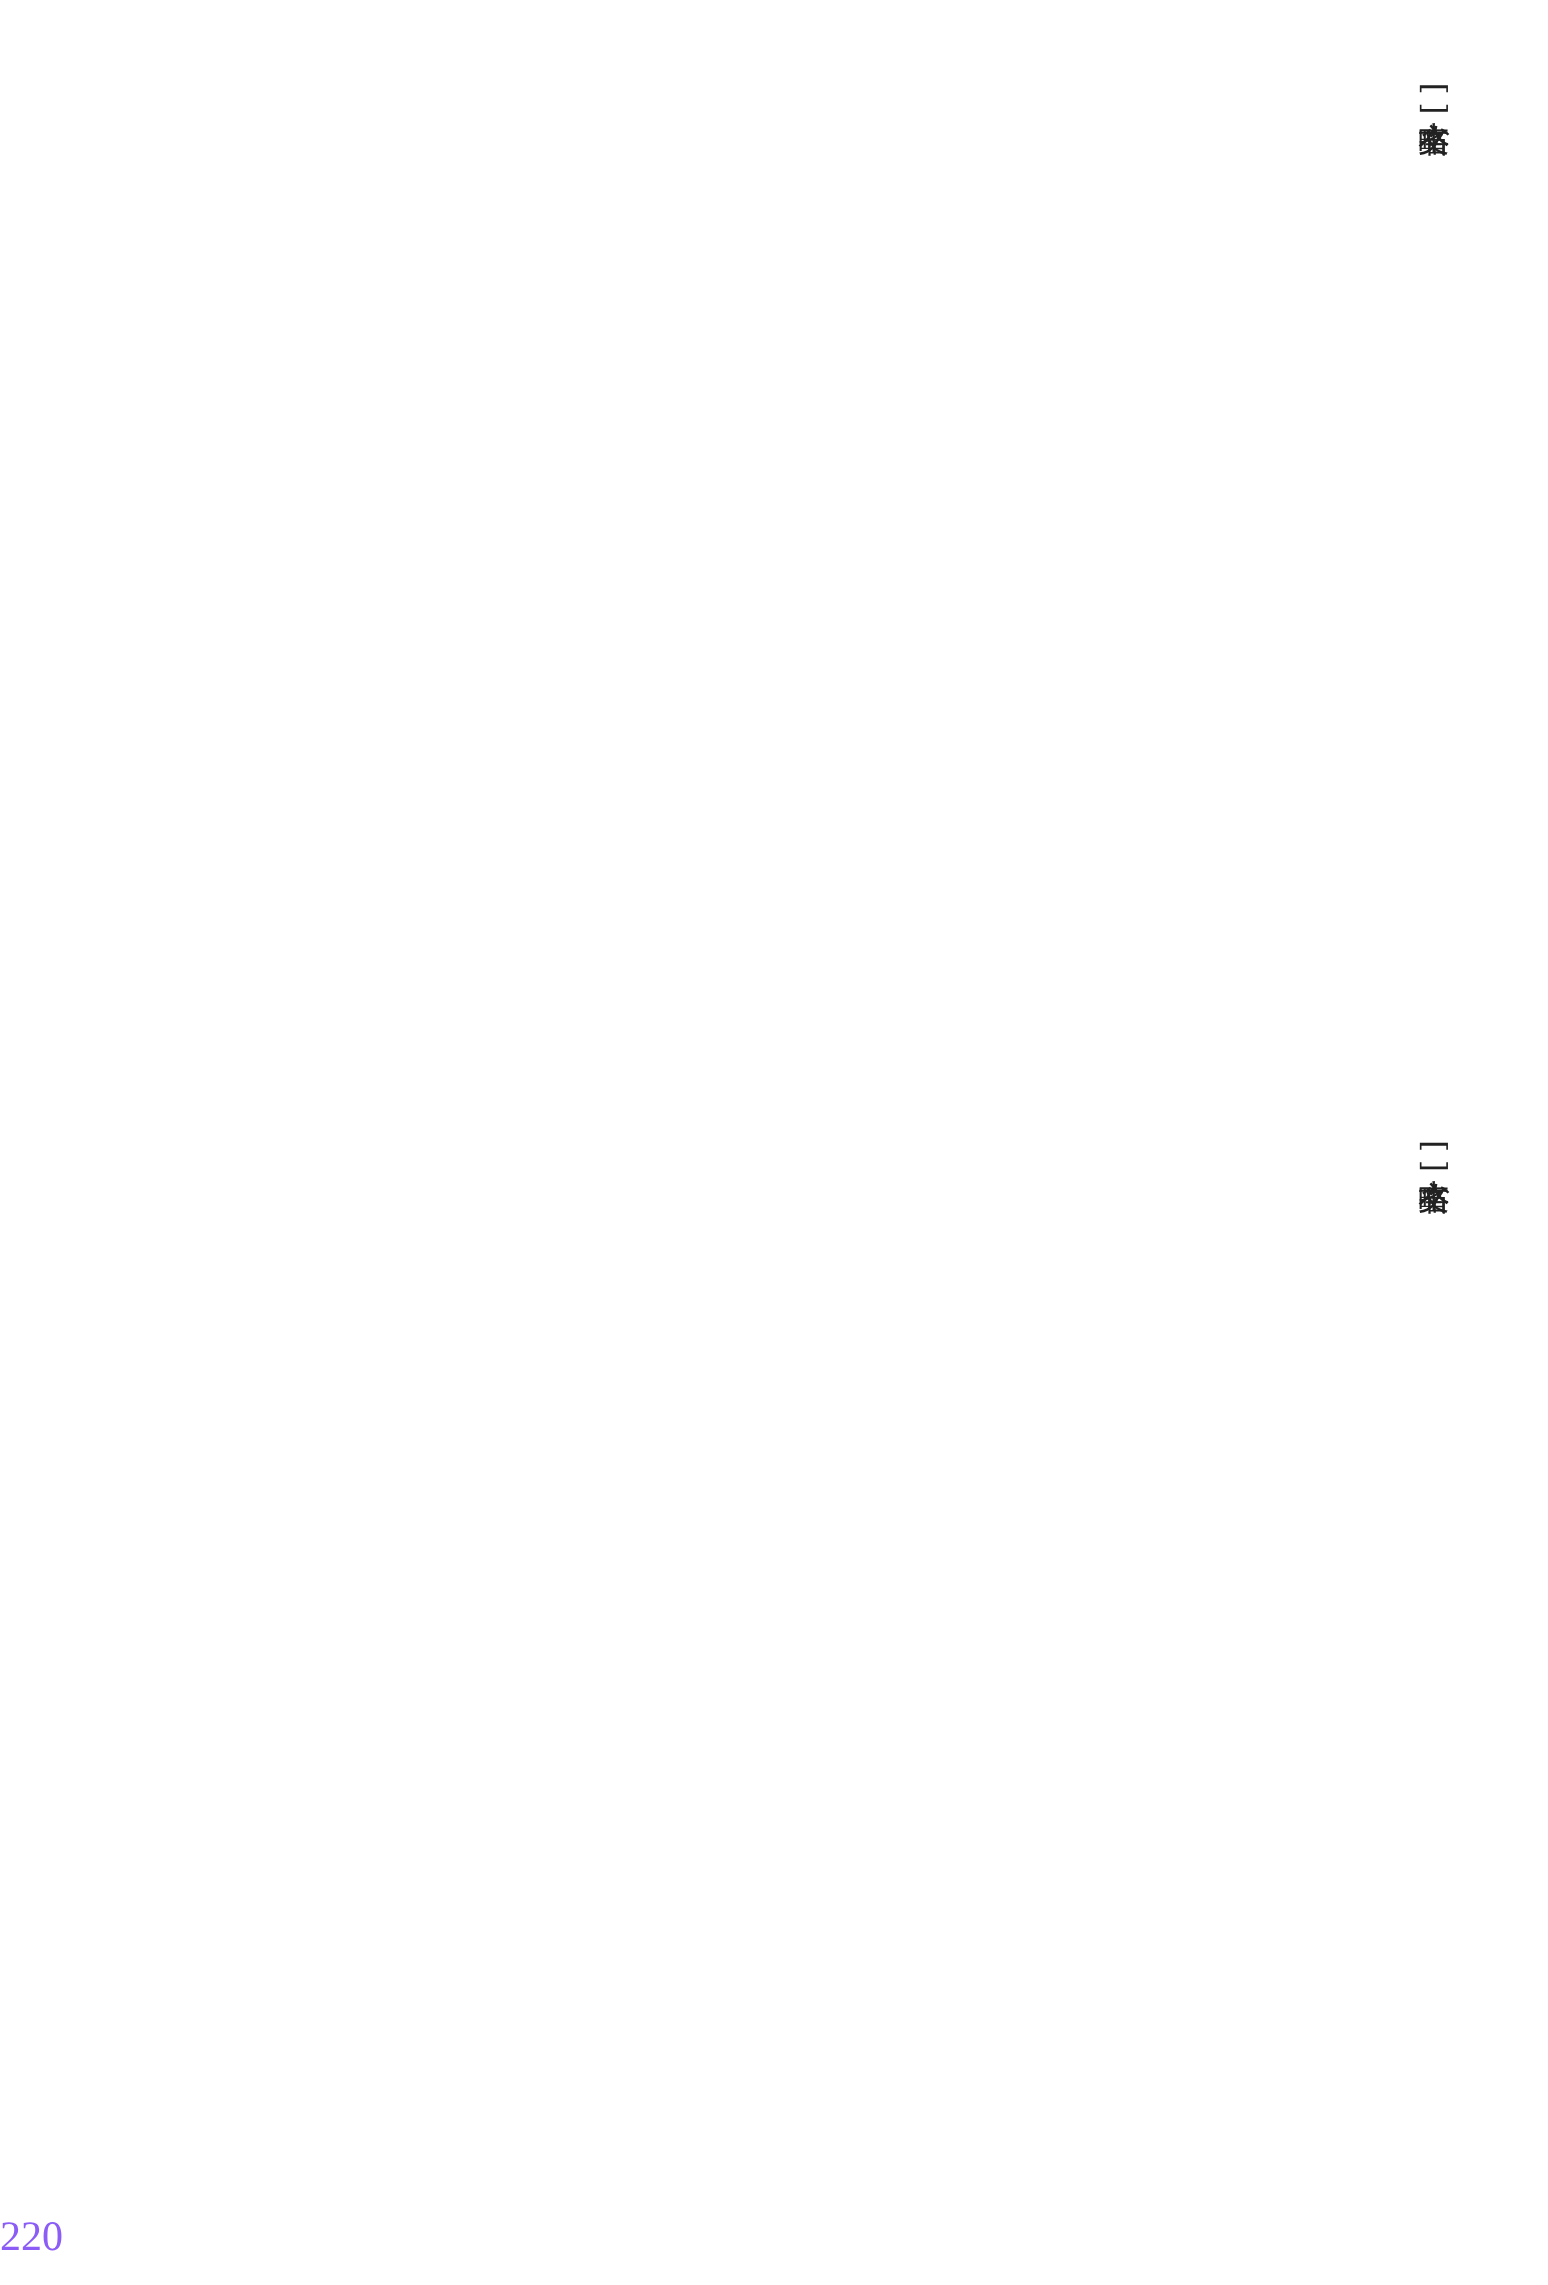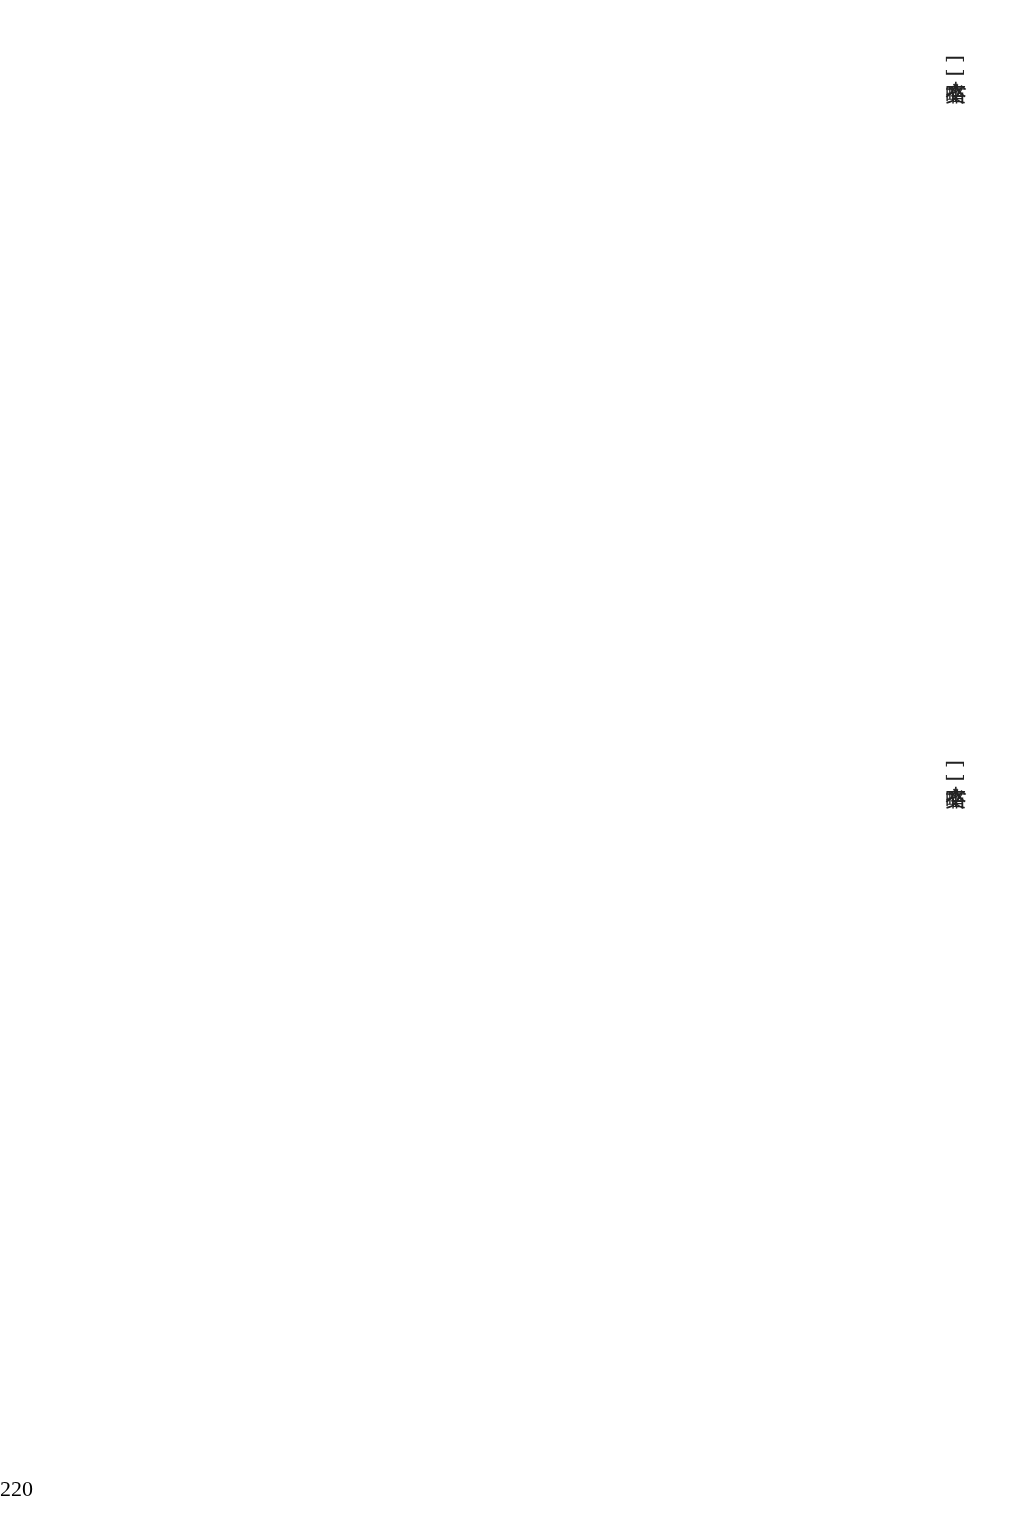--- a/index.html
+++ b/index.html
@@ -4,22 +4,22 @@
   <style>
     html, body { margin: 0; padding: 0; background: #ffffff; }
     body { width: 1032px; height: 1523px; position: relative; overflow: hidden;
            font-family: "DejaVu Serif", serif; color: #222; }
     .tier { position: absolute; left: 80px; right: 60px;
             writing-mode: vertical-rl; font-size: 21px; line-height: 32px;
             letter-spacing: 1px; }
     .tier-top { top: 55px; height: 650px; }
     .tier-bottom { top: 760px; height: 650px; }
     .col { display: block; margin: 0; }
-    .page-number { position: absolute; left: 0; top: 1476px; font-size: 22px;
-                   font-family: "Liberation Serif", serif; color: #000000; }
+    .page-number { position: absolute; left: 0; top: 1476px; font-size: 28px;
+                   font-family: "Liberation Serif", serif; color: #8b5cf6; }
   </style>
 </head>
 <body>
 
 <div class="tier tier-top">
   <p class="col">[本文省略]</p>
 </div>
 
 <div class="tier tier-bottom">
   <p class="col">[本文省略]</p>

